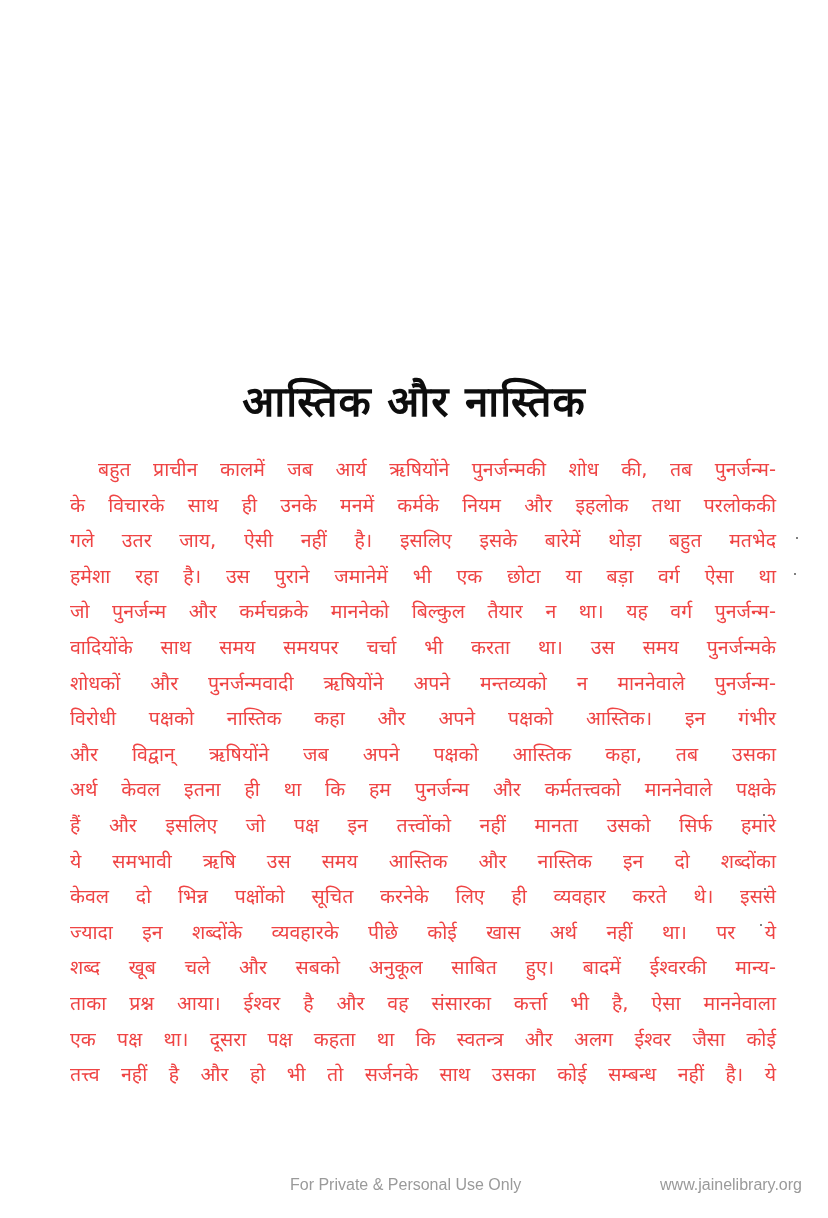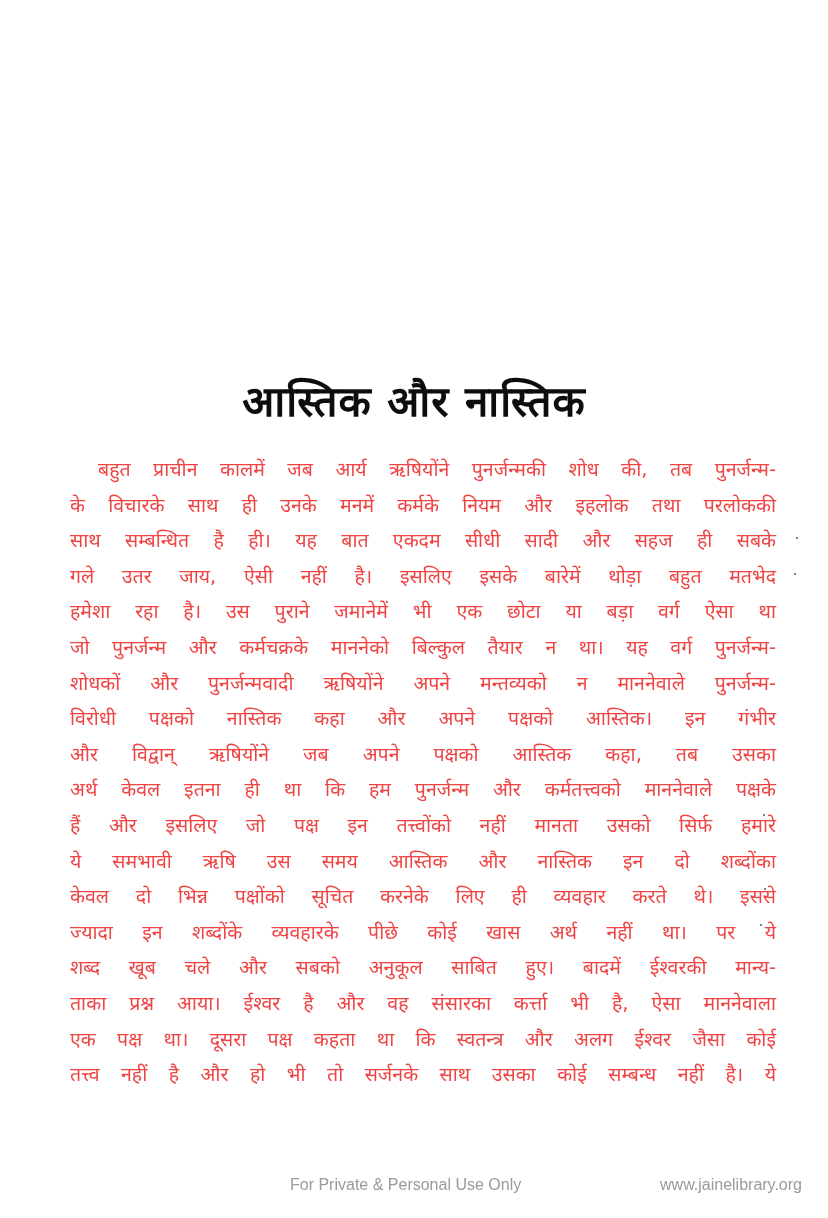--- a/index.html
+++ b/index.html
@@ -86,24 +86,24 @@
 </head>
 <body>
 
 <div class="page">
 
   <h1 class="title" style="margin:0;">आस्तिक और नास्तिक</h1>
 
   <div class="body-text">
     <span class="line first">बहुत प्राचीन कालमें जब आर्य ऋषियोंने पुनर्जन्मकी शोध की, तब पुनर्जन्म-</span>
     <span class="line">के विचारके साथ ही उनके मनमें कर्मके नियम और इहलोक तथा परलोककी</span>
-    <span class="line">साथ सम्बन्धित है ही। यह बात एकदम सीधी सादी और सहज ही सबके</span>
     <span class="line">गले उतर जाय, ऐसी नहीं है। इसलिए इसके बारेमें थोड़ा बहुत मतभेद</span>
     <span class="line">हमेशा रहा है। उस पुराने जमानेमें भी एक छोटा या बड़ा वर्ग ऐसा था</span>
     <span class="line">जो पुनर्जन्म और कर्मचक्रके माननेको बिल्कुल तैयार न था। यह वर्ग पुनर्जन्म-</span>
+    <span class="line">वादियोंके साथ समय समयपर चर्चा भी करता था। उस समय पुनर्जन्मके</span>
     <span class="line">शोधकों और पुनर्जन्मवादी ऋषियोंने अपने मन्तव्यको न माननेवाले पुनर्जन्म-</span>
     <span class="line">विरोधी पक्षको नास्तिक कहा और अपने पक्षको आस्तिक। इन गंभीर</span>
     <span class="line">और विद्वान् ऋषियोंने जब अपने पक्षको आस्तिक कहा, तब उसका</span>
     <span class="line">अर्थ केवल इतना ही था कि हम पुनर्जन्म और कर्मतत्त्वको माननेवाले पक्षके</span>
     <span class="line">हैं और इसलिए जो पक्ष इन तत्त्वोंको नहीं मानता उसको सिर्फ हमारे</span>
     <span class="line">ये समभावी ऋषि उस समय आस्तिक और नास्तिक इन दो शब्दोंका</span>
     <span class="line">केवल दो भिन्न पक्षोंको सूचित करनेके लिए ही व्यवहार करते थे। इससे</span>
     <span class="line">ज्यादा इन शब्दोंके व्यवहारके पीछे कोई खास अर्थ नहीं था। पर ये</span>
     <span class="line">शब्द खूब चले और सबको अनुकूल साबित हुए। बादमें ईश्वरकी मान्य-</span>
     <span class="line">ताका प्रश्न आया। ईश्वर है और वह संसारका कर्त्ता भी है, ऐसा माननेवाला</span>

